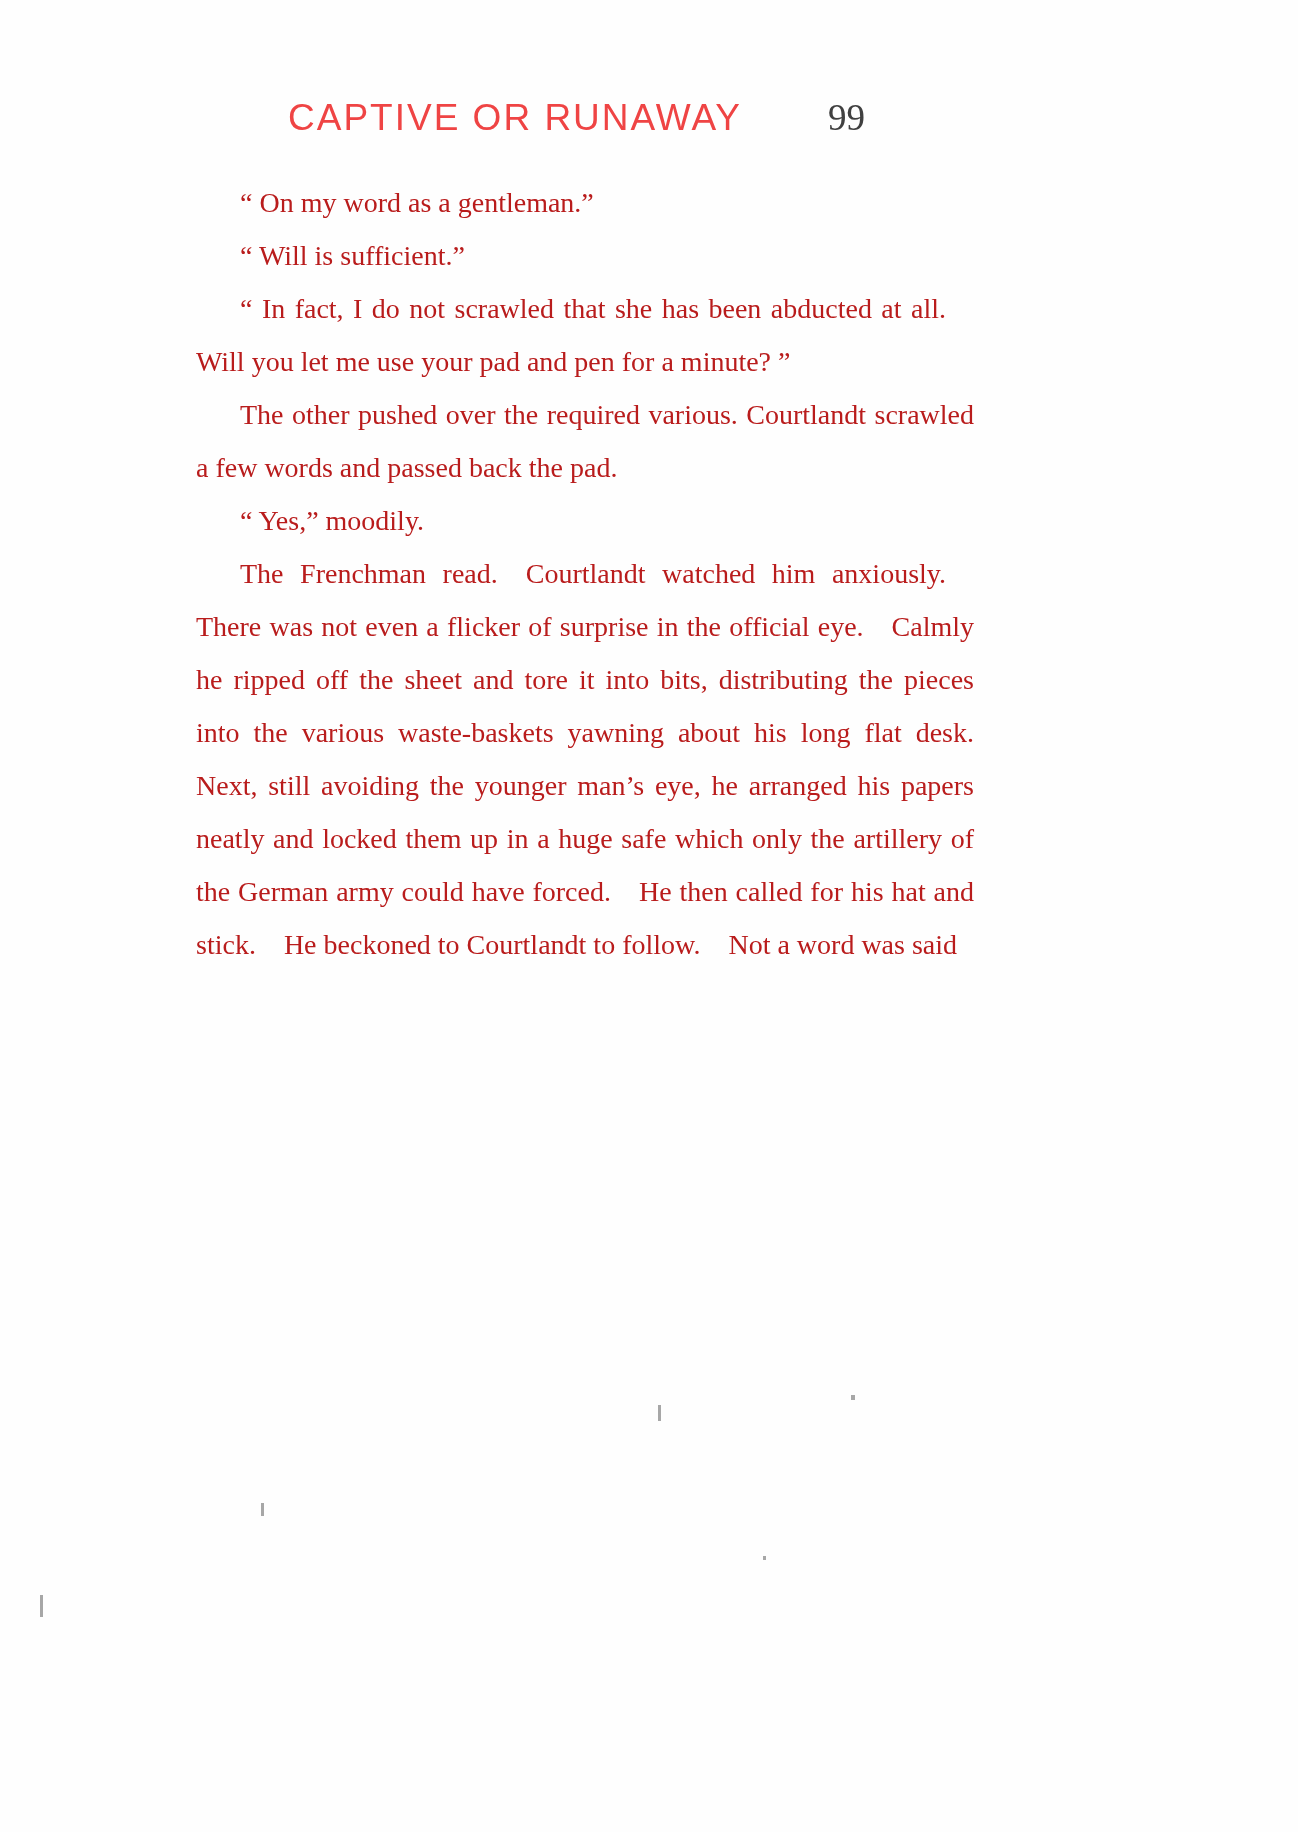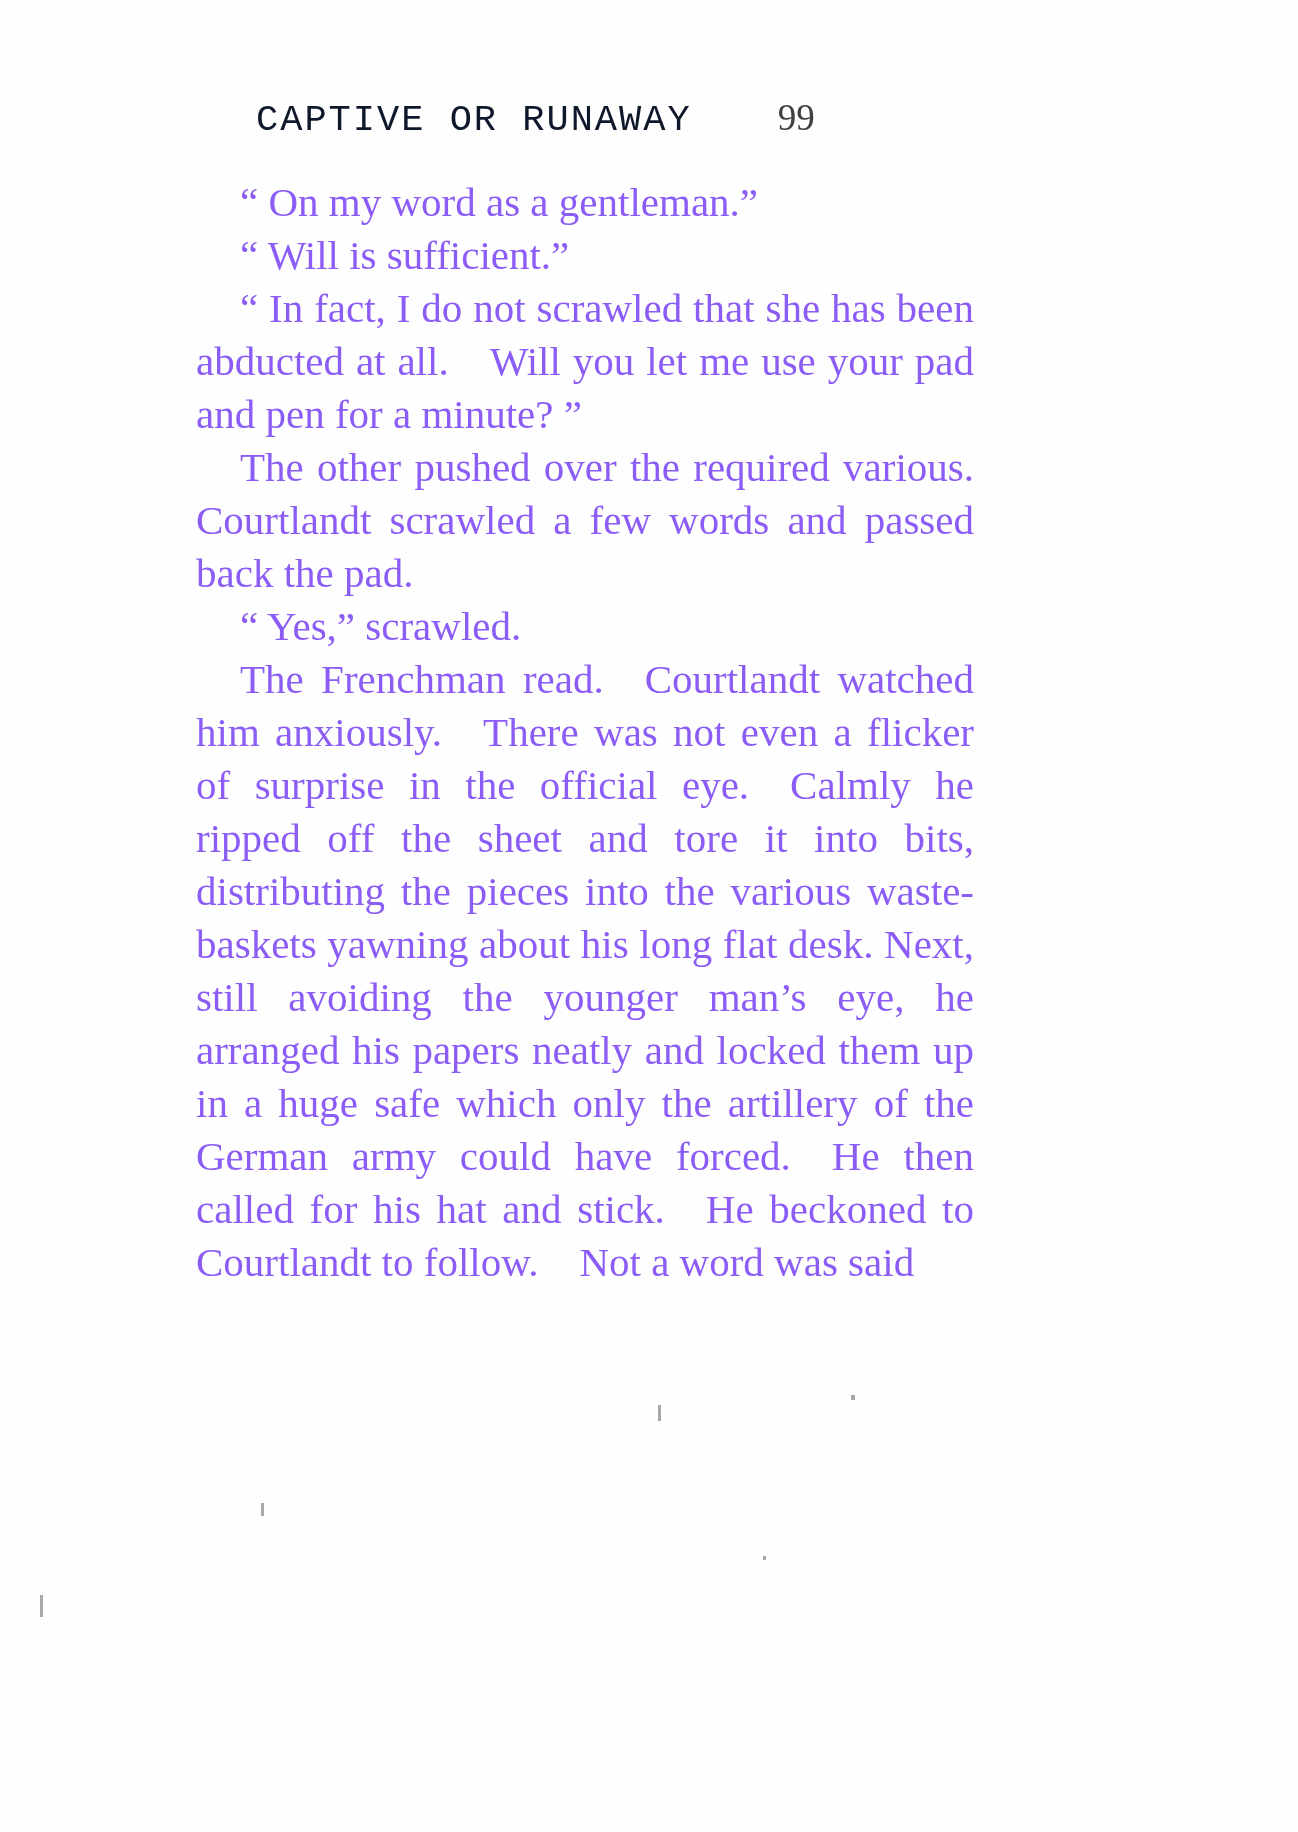--- a/index.html
+++ b/index.html
@@ -25,44 +25,44 @@
     top: 96px;
     left: 200px;
     width: 900px;
     display: flex;
     align-items: baseline;
     justify-content: flex-start;
   }
   .running-head {
     font-size: 37px;
     letter-spacing: 2.0px;
-    font-family: Liberation Mono, monospace;
-    color: #0f172a;
+    font-family: Liberation Sans, sans-serif;
+    color: #ef4444;
     white-space: nowrap;
-    margin-left: 56px;
+    margin-left: 88px;
   }
   .folio {
     font-size: 37px;
     color: #404040;
     margin-left: 86px;
     font-family: "Liberation Serif", serif;
   }
   .body-block {
     position: absolute;
     top: 176px;
     left: 196px;
     width: 778px;
   }
   p.para {
     margin: 0;
-    font-size: 41px;
+    font-size: 28px;
     line-height: 53px;
     text-align: justify;
     text-justify: inter-word;
-    color: #8b5cf6;
+    color: #b91c1c;
     font-family: "Liberation Serif", serif;
   }
   p.para.indent {
     text-indent: 44px;
   }
   
   p.para.short {
     text-align: left;
   }
   .speck {
@@ -79,21 +79,21 @@
   <div class="header">
     <div class="running-head">CAPTIVE OR RUNAWAY</div>
     <div class="folio">99</div>
   </div>
 
   <div class="body-block">
     <p class="para indent short">“ On my word as a gentleman.”</p>
     <p class="para indent short">“ Will is sufficient.”</p>
     <p class="para indent">“ In fact, I do not scrawled that she has been abducted at all. Will you let me use your pad and pen for a minute? ”</p>
     <p class="para indent">The other pushed over the required various. Courtlandt scrawled a few words and passed back the pad.</p>
-    <p class="para indent short">“ Yes,” scrawled.</p>
+    <p class="para indent short">“ Yes,” moodily.</p>
     <p class="para indent">The Frenchman read. Courtlandt watched him anxiously. There was not even a flicker of surprise in the official eye. Calmly he ripped off the sheet and tore it into bits, distributing the pieces into the various waste-baskets yawning about his long flat desk. Next, still avoiding the younger man’s eye, he arranged his papers neatly and locked them up in a huge safe which only the artillery of the German army could have forced. He then called for his hat and stick. He beckoned to Courtlandt to follow. Not a word was said</p>
   </div>
 
   <div class="speck" style="left:658px; top:1405px; width:3px; height:16px;"></div>
   <div class="speck" style="left:851px; top:1395px; width:4px; height:5px;"></div>
   <div class="speck" style="left:261px; top:1503px; width:3px; height:13px;"></div>
   <div class="speck" style="left:763px; top:1556px; width:3px; height:4px;"></div>
   <div class="speck" style="left:40px; top:1595px; width:3px; height:22px;"></div>
 
 </div>

